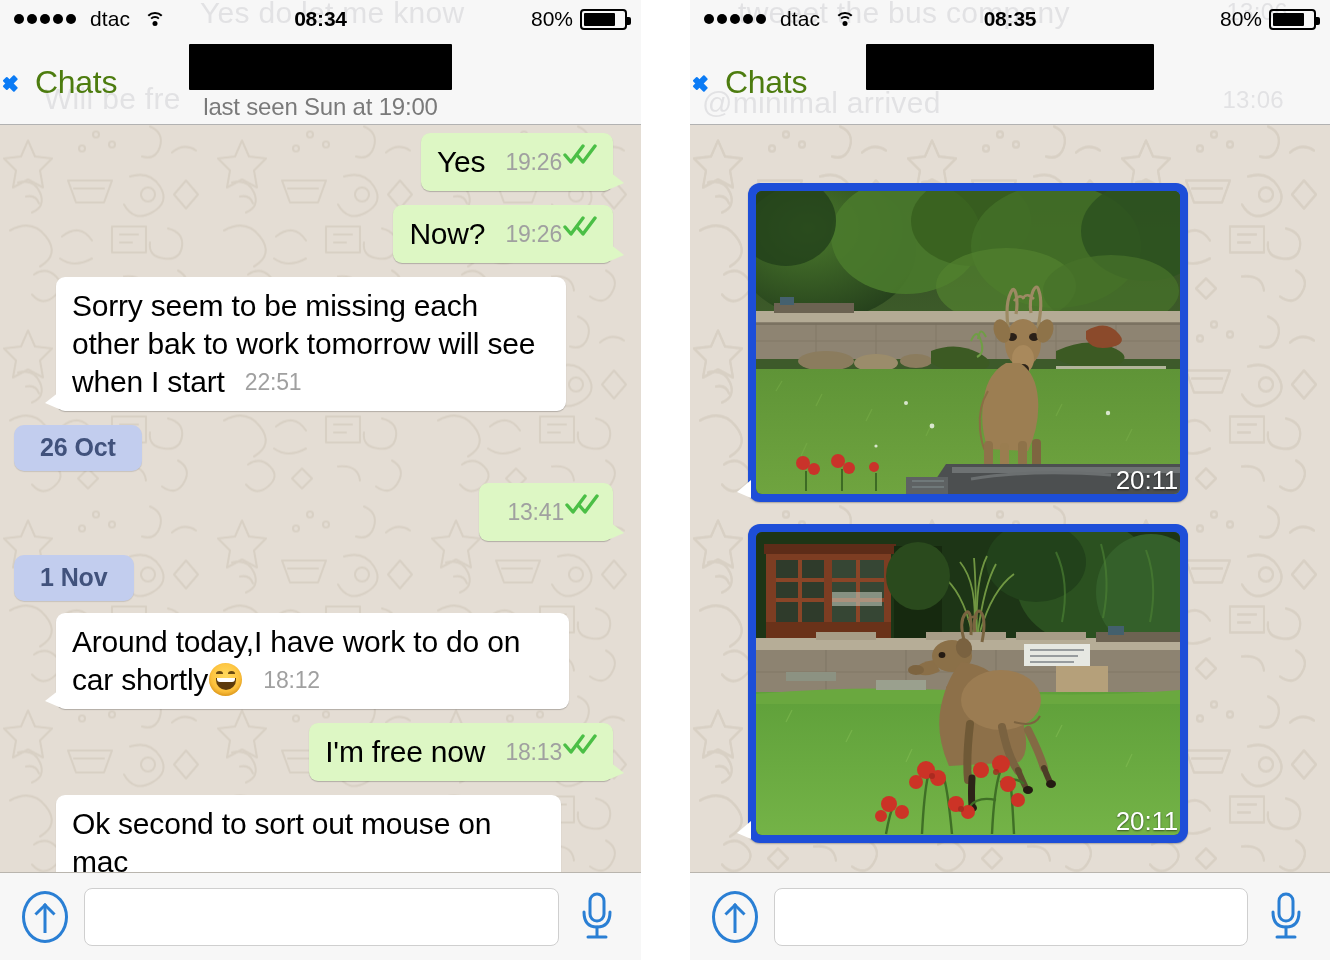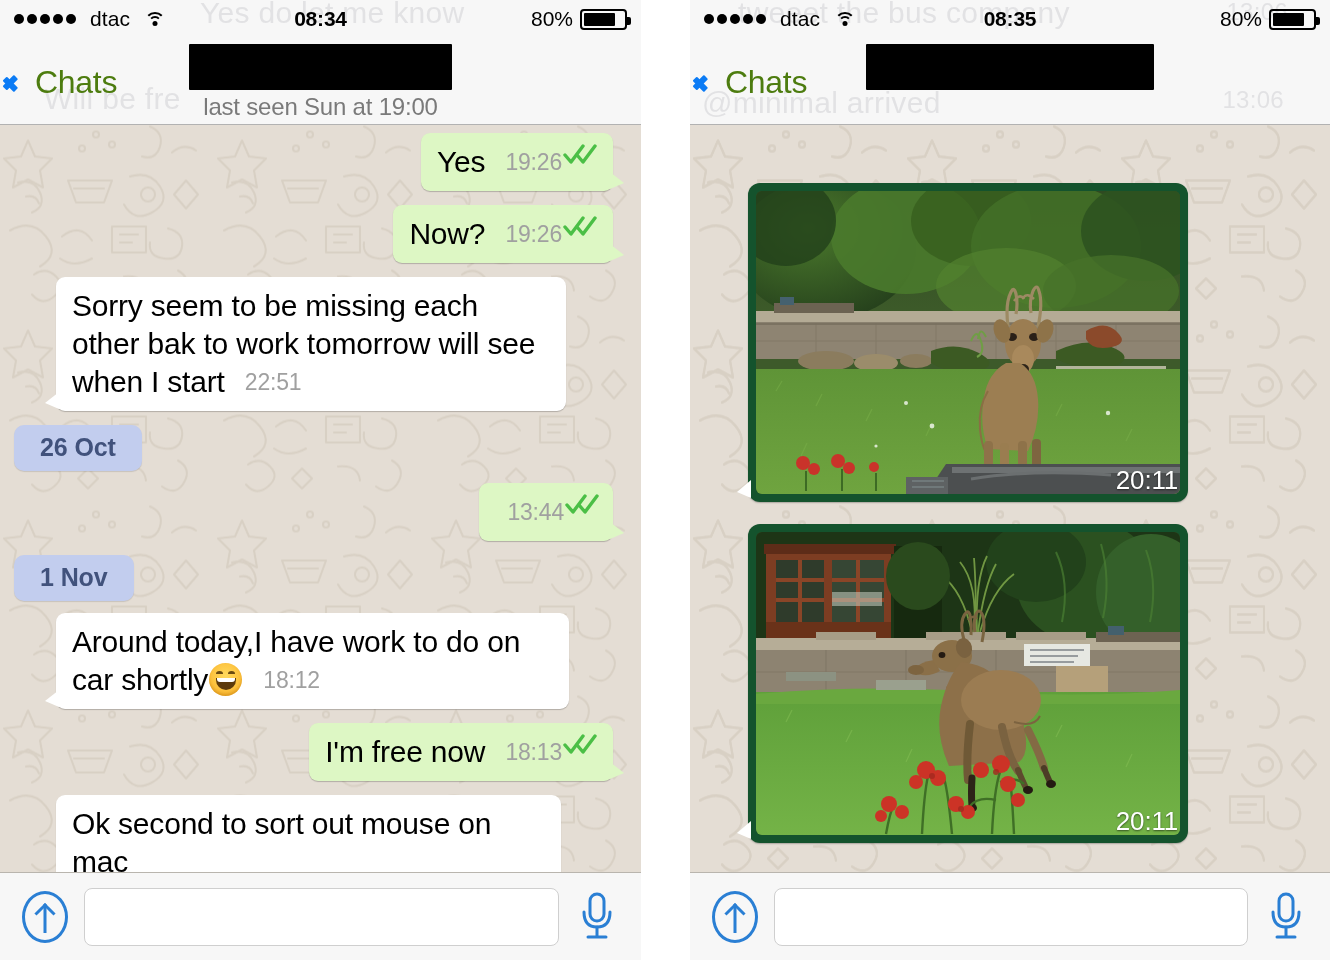--- a/index.html
+++ b/index.html
@@ -189,21 +189,21 @@
     bottom: 6px; width: 20px; height: 12px; background: #5d3a0b;
     border-radius: 0 0 11px 11px; overflow: hidden;
   }
   .emoji-face .mo::after {
     content:""; position: absolute; top: 0; left: 1px; right: 1px;
     height: 4px; background: #fff; border-radius: 0 0 3px 3px;
   }
 
   
   .photo-bubble {
-    position: relative; background: #14532d; border-radius: 12px;
+    position: relative; background: #1d4ed8; border-radius: 12px;
     padding: 8px; box-shadow: 0 1px 1.5px rgba(0,0,0,.25);
   }
   .photo-bubble::after {
     content: ""; position: absolute; left: -11px; bottom: 4px;
     width: 0; height: 0;
     border-right: 14px solid #fff;
     border-top: 12px solid transparent;
     border-bottom: 6px solid transparent;
   }
   .photo {
@@ -375,21 +375,21 @@
           </div>
         </div>
 
         <div class="row sep">
           <div class="datepill">26 Oct</div>
         </div>
 
         <div class="row out">
           <div class="bubble out" style="max-width:515px">
             <span class="meta">
-              <span class="time">13:44</span>
+              <span class="time">13:41</span>
               <span class="ticks">
                 <svg width="34" height="22" viewBox="0 0 34 22">
                     <g fill="none" stroke="#4bbf46" stroke-width="3.4" stroke-linecap="round" stroke-linejoin="round">
                       <path d="M2 12 l6 7 12 -16"></path>
                       <path d="M14 12 l6 7 12 -16"></path>
                     </g>
                   </svg>
               </span>
             </span>
           </div>

